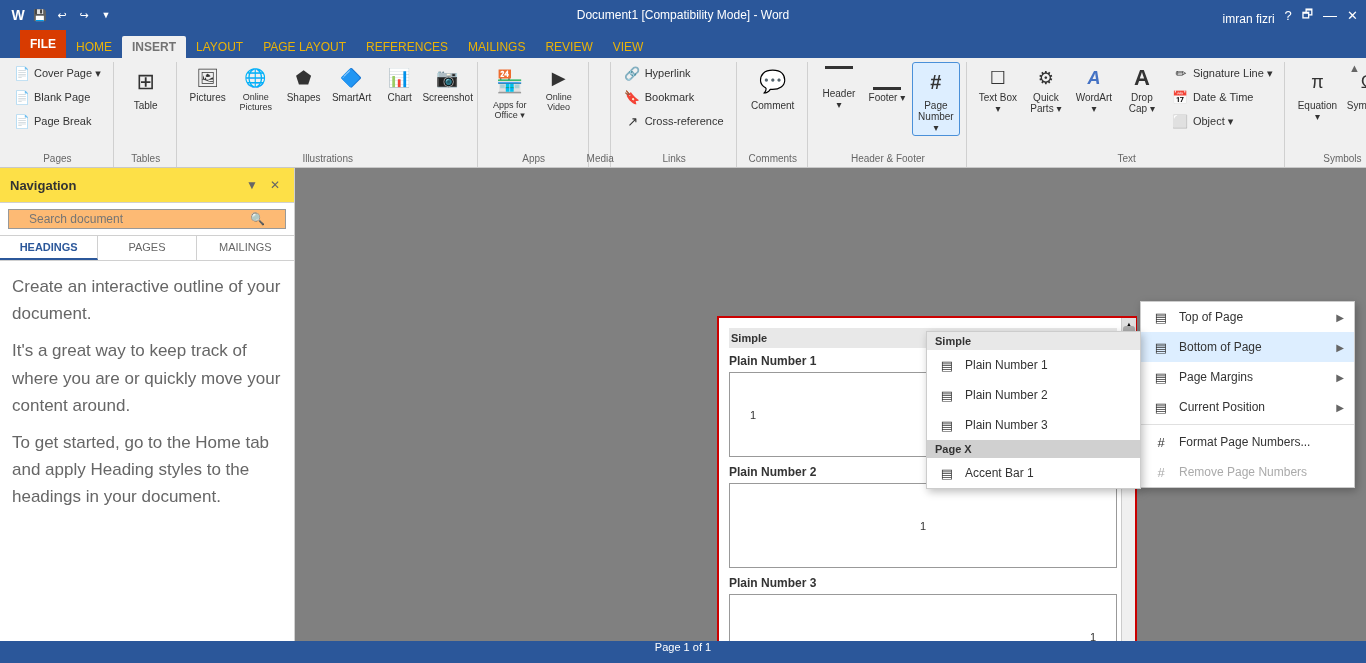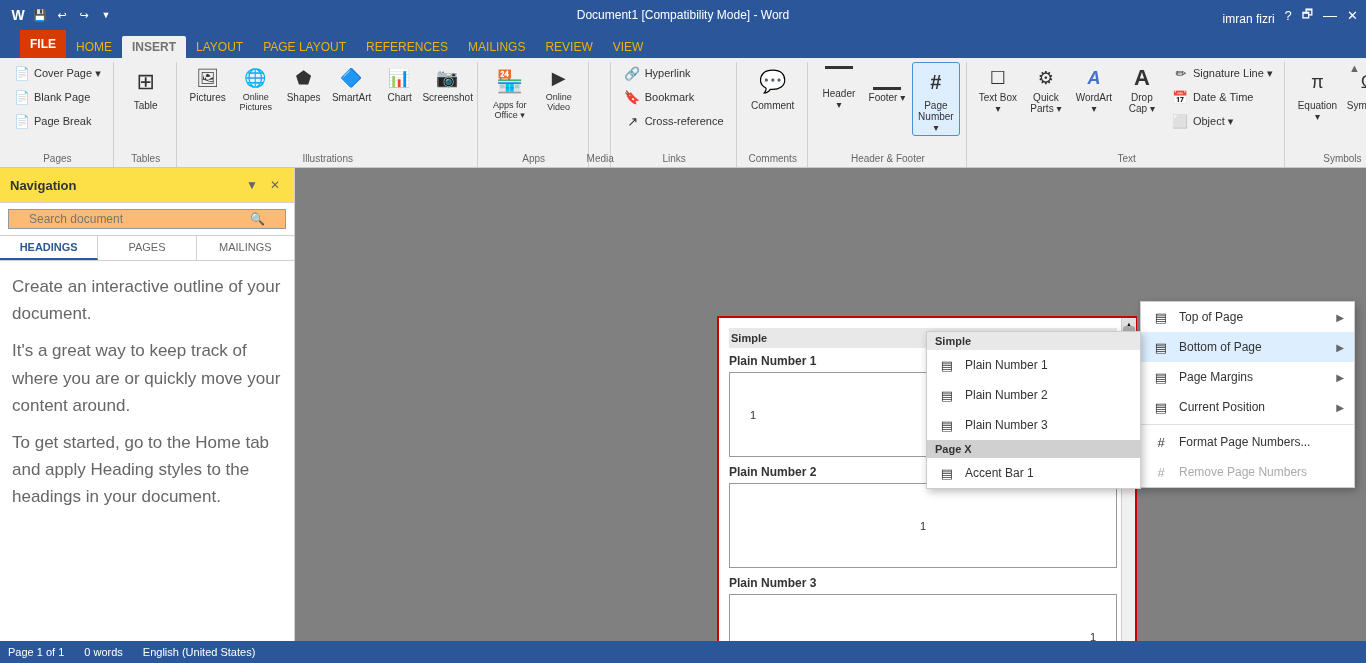--- a/index.html
+++ b/index.html
@@ -114,20 +114,21 @@
     }
     .status-bar {
       height: 22px;
       background: #2b579a;
       display: flex;
       align-items: center;
       padding: 0 8px;
       color: white;
       font-size: 11px;
       gap: 20px;
+      flex-direction: column;
     }
 
     
     .nav-pane {
       width: 295px;
       background: white;
       border-right: 1px solid #d0d0d0;
       display: flex;
       flex-direction: column;
       flex-shrink: 0;

